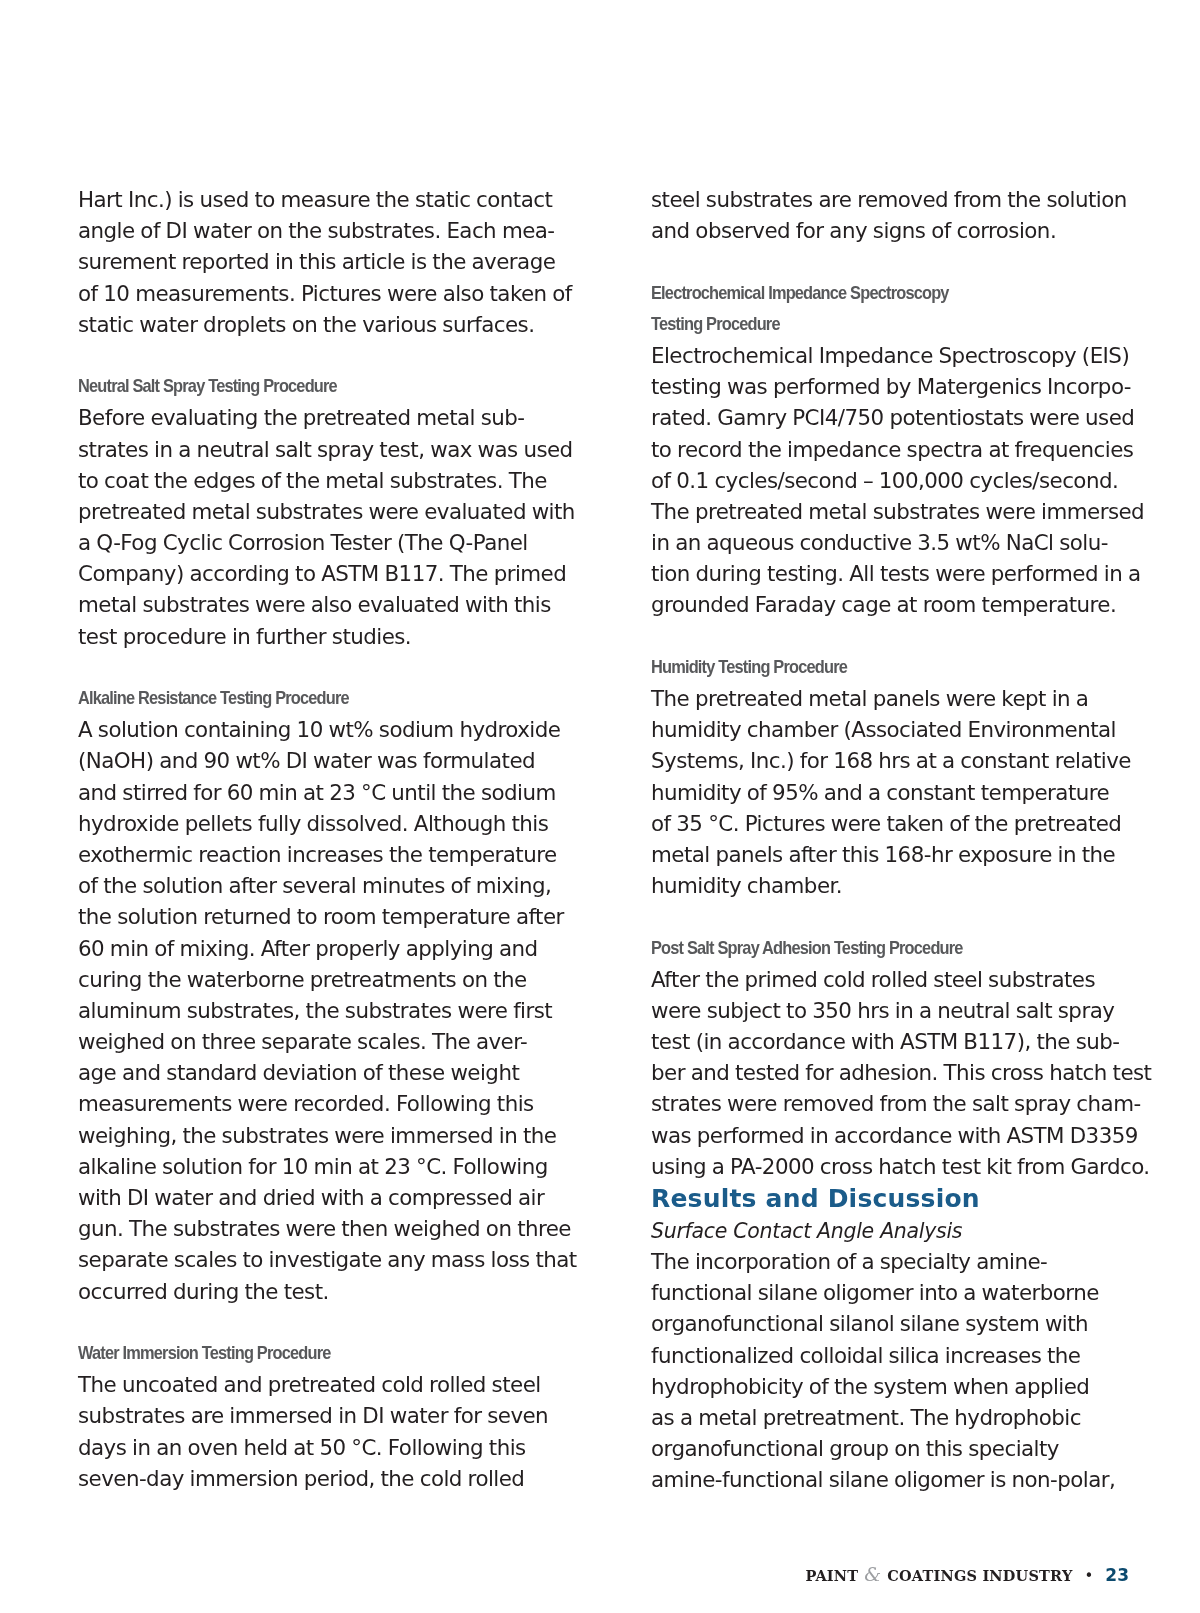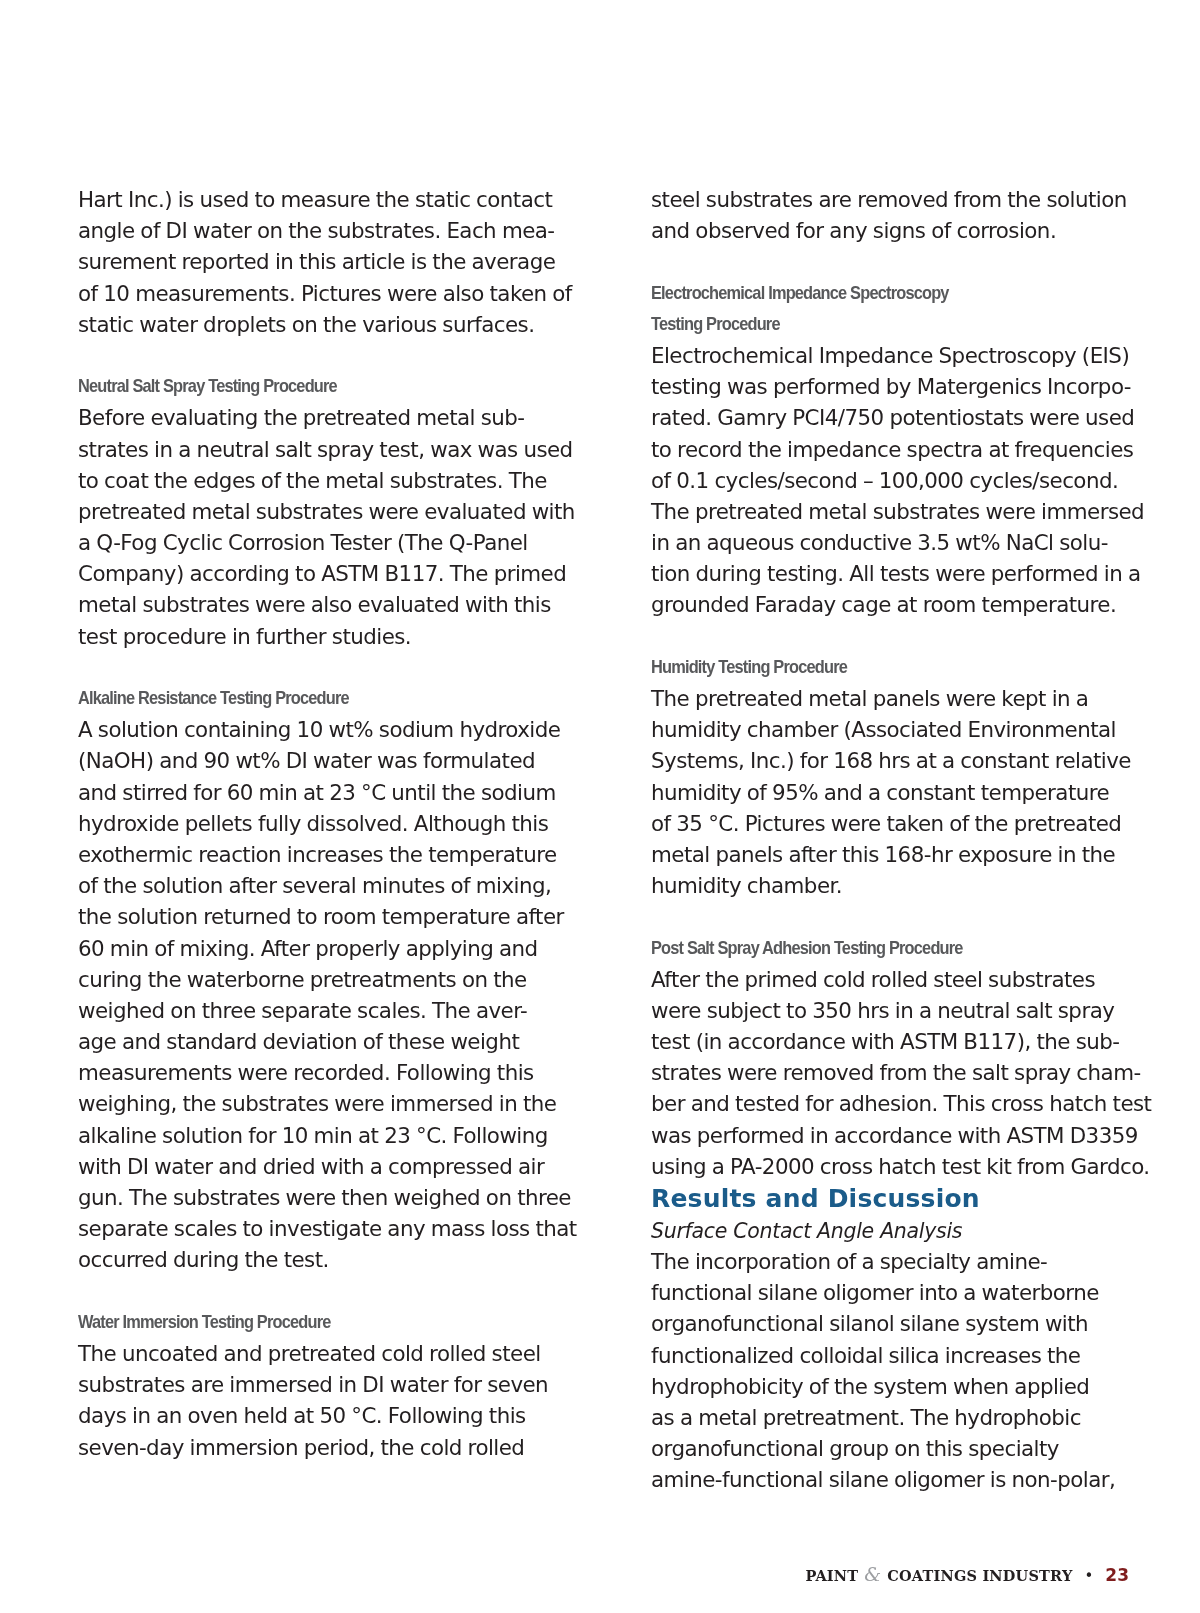--- a/index.html
+++ b/index.html
@@ -76,21 +76,21 @@
   .footer-bullet {
     font-family: "DejaVu Sans", sans-serif;
     font-size: 15px;
     color: #231f20;
     margin: 0 6px 0 6px;
   }
   .footer-page {
     font-family: "DejaVu Sans", sans-serif;
     font-weight: bold;
     font-size: 17px;
-    color: #7f1d1d;
+    color: #0c4a6e;
   }
 </style>
 </head>
 <body>
 
 <div class="page">
 
   <div class="col col-left">
     <div>
       <div class="line">Hart Inc.) is used to measure the static contact</div>
@@ -118,20 +118,21 @@
       <div class="subhead">Alkaline Resistance Testing Procedure</div>
       <div class="line">A solution containing 10 wt% sodium hydroxide</div>
       <div class="line">(NaOH) and 90 wt% DI water was formulated</div>
       <div class="line">and stirred for 60 min at 23 °C until the sodium</div>
       <div class="line">hydroxide pellets fully dissolved. Although this</div>
       <div class="line">exothermic reaction increases the temperature</div>
       <div class="line">of the solution after several minutes of mixing,</div>
       <div class="line">the solution returned to room temperature after</div>
       <div class="line">60 min of mixing. After properly applying and</div>
       <div class="line">curing the waterborne pretreatments on the</div>
+      <div class="line">aluminum substrates, the substrates were first</div>
       <div class="line">weighed on three separate scales. The aver-</div>
       <div class="line">age and standard deviation of these weight</div>
       <div class="line">measurements were recorded. Following this</div>
       <div class="line">weighing, the substrates were immersed in the</div>
       <div class="line">alkaline solution for 10 min at 23 °C. Following</div>
       <div class="line">with DI water and dried with a compressed air</div>
       <div class="line">gun. The substrates were then weighed on three</div>
       <div class="line">separate scales to investigate any mass loss that</div>
       <div class="line">occurred during the test.</div>
     </div>
@@ -178,22 +179,22 @@
       <div class="line">metal panels after this 168-hr exposure in the</div>
       <div class="line">humidity chamber.</div>
     </div>
     <div class="gap"></div>
 
     <div>
       <div class="subhead">Post Salt Spray Adhesion Testing Procedure</div>
       <div class="line">After the primed cold rolled steel substrates</div>
       <div class="line">were subject to 350 hrs in a neutral salt spray</div>
       <div class="line">test (in accordance with ASTM B117), the sub-</div>
+      <div class="line">ber and tested for adhesion. This cross hatch test</div>
       <div class="line">strates were removed from the salt spray cham-</div>
-      <div class="line">ber and tested for adhesion. This cross hatch test</div>
       <div class="line">was performed in accordance with ASTM D3359</div>
       <div class="line">using a PA-2000 cross hatch test kit from Gardco.</div>
     </div>
 
     <div>
       <div class="section-title">Results and Discussion</div>
       <div class="italic-head">Surface Contact Angle Analysis</div>
       <div class="line">The incorporation of a specialty amine-</div>
       <div class="line">functional silane oligomer into a waterborne</div>
       <div class="line">organofunctional silanol silane system with</div>

